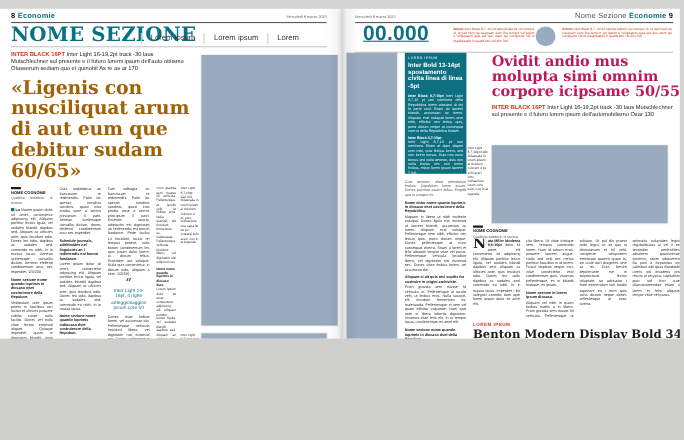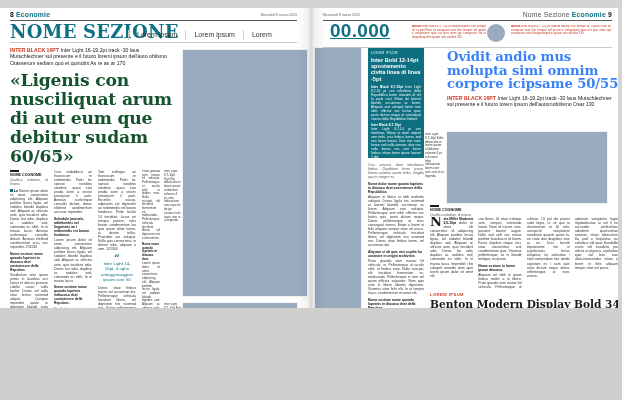--- a/index.html
+++ b/index.html
@@ -24,22 +24,22 @@
   
   .masthead{font-size:18px;font-weight:bold;color:#0d7184;letter-spacing:.2px;line-height:18px;}
   .nav{display:flex;align-items:baseline;}
   .nav-item{font-size:7px;color:#333;padding:0 8px;border-left:1px solid #cfcfcf;line-height:10px;cursor:pointer;}
 
   
   .standfirst{font-size:5.2px;line-height:6.3px;color:#222;text-align:left;}
   .sf-label{color:#cf3a1e;font-weight:bold;}
 
   
-  .hl-quote{font-size:17.2px;line-height:19px;font-weight:bold;color:#14532d;letter-spacing:-.2px;}
-  .hl-main{font-size:13.2px;line-height:13.6px;font-weight:bold;color:#3b82f6;letter-spacing:-.1px;}
+  .hl-quote{font-size:17.2px;line-height:19px;font-weight:bold;color:#a16207;letter-spacing:-.2px;}
+  .hl-main{font-size:13.2px;line-height:13.6px;font-weight:bold;color:#be185d;letter-spacing:-.1px;}
   .hl-second{font-size:10.6px;line-height:11px;font-weight:bold;color:#1d1d1d;white-space:nowrap;overflow:hidden;}
 
   
   .img-ph{background:#9aaabf;outline:1px solid rgba(0,0,0,0.05);}
   .avatar{background:#9aaabf;border-radius:50%;}
 
   
   .micro{font-size:3.4px;line-height:4.05px;color:#303030;text-align:justify;overflow:hidden;}
   .micro .lead-b{font-weight:bold;color:#111;}
   .sub{display:block;font-weight:bold;color:#101010;margin:2.5px 0 1px 0;text-align:left;}

